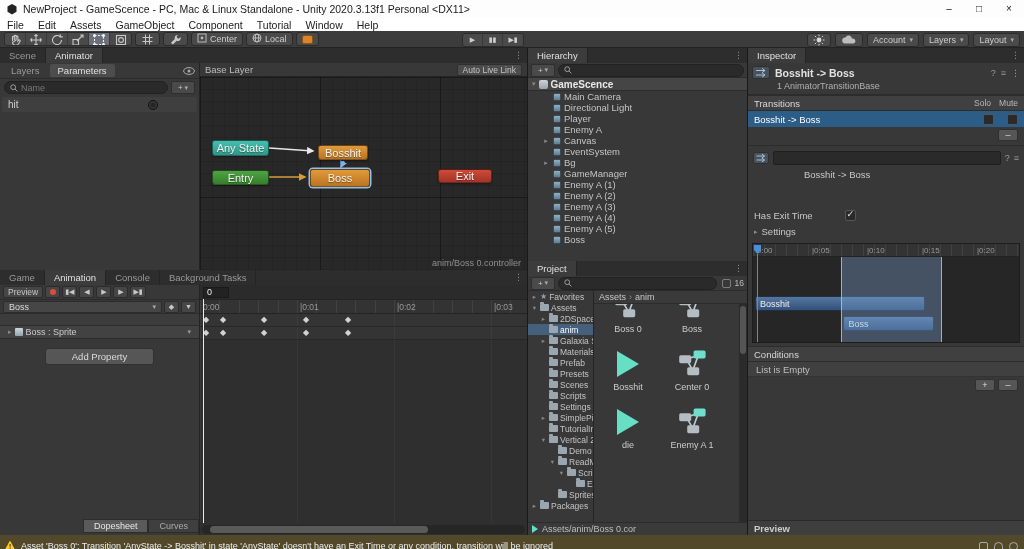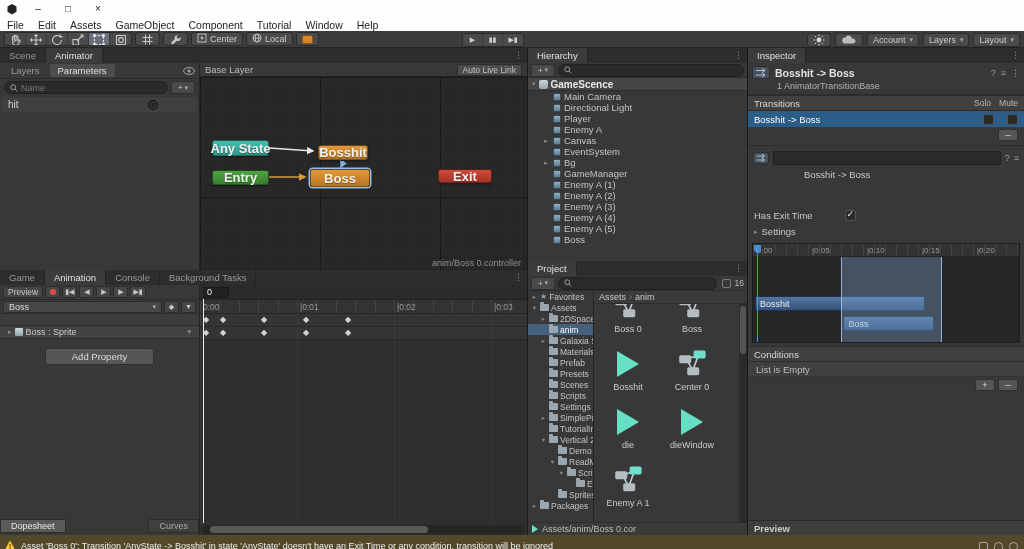--- a/index.html
+++ b/index.html
@@ -55,21 +55,21 @@
 .param-search-row{display:flex;align-items:center;gap:3px;padding:2px 4px;}
 .searchbox{flex:1;height:13px;background:#2A2A2A;border:1px solid #212121;border-radius:7px;display:flex;align-items:center;padding:0 5px;gap:3px;color:#777;font-size:9px;}
 .plus-btn{min-width:24px;height:13px;background:#4A4A4A;border:1px solid #2E2E2E;border-radius:2px;font-size:8px;color:#CCC;display:flex;align-items:center;justify-content:center;gap:2px;padding:0 3px;}
 .param-row{height:15px;display:flex;align-items:center;padding:0 6px;position:relative;color:#CFCFCF;font-size:10px;background:#3F3F3F;margin:1px 2px;border-radius:2px;}
 .trigger-radio{position:absolute;left:146px;width:10px;height:10px;border-radius:50%;background:#242424;border:1px solid #111;box-shadow:inset 0 0 0 1.5px #3a3a3a;}
 .graph-col{flex:1;position:relative;background:#282828;}
 .graph-header{height:14px;background:#383838;border-bottom:1px solid #242424;display:flex;align-items:center;padding:0 5px;font-size:9.5px;color:#BBB;}
 .livelink-btn{margin-left:auto;background:#4C4C4C;border:1px solid #2E2E2E;border-radius:2px;font-size:8.5px;padding:0 5px;height:12px;line-height:10px;color:#C4C4C4;}
 .graph-grid{position:absolute;top:14px;left:0;right:0;bottom:0;background-color:#282828;background-image:linear-gradient(rgba(0,0,0,.28) 1px,transparent 1px),linear-gradient(90deg,rgba(0,0,0,.28) 1px,transparent 1px),linear-gradient(rgba(0,0,0,.1) 1px,transparent 1px),linear-gradient(90deg,rgba(0,0,0,.1) 1px,transparent 1px);background-size:120px 120px,120px 120px,12px 12px,12px 12px;}
 .arrows{position:absolute;left:0;top:0;}
-.state{position:absolute;display:flex;align-items:center;justify-content:center;font-size:13px;color:#F2F2F2;border-radius:3px;border:1px solid rgba(0,0,0,.45);box-shadow:0 1px 2px rgba(0,0,0,.4);text-shadow:0 1px 1px rgba(0,0,0,.4);white-space:nowrap;font-weight:bold;}
+.state{position:absolute;display:flex;align-items:center;justify-content:center;font-size:11px;color:#F2F2F2;border-radius:3px;border:1px solid rgba(0,0,0,.45);box-shadow:0 1px 2px rgba(0,0,0,.4);text-shadow:0 1px 1px rgba(0,0,0,.4);white-space:nowrap;}
 .state-any{background:linear-gradient(#45BFAE,#2F978A);}
 .state-entry{background:linear-gradient(#4FA344,#35802C);}
 .state-orange{background:linear-gradient(#E09A3C,#BC741F);}
 .state-exit{background:linear-gradient(#CE4B38,#A33426);}
 .state.sel{box-shadow:0 0 0 1.5px #8FC1EC,0 1px 2px rgba(0,0,0,.4);}
 .ctrl-path{position:absolute;right:6px;bottom:2px;font-size:9px;color:#8F8F8F;}
 
 
 .anim-body{position:absolute;top:15px;left:0;right:0;bottom:0;}
 .anim-left{position:absolute;left:0;top:0;width:200px;bottom:0;background:#383838;border-right:1px solid #242424;}
@@ -82,21 +82,21 @@
 .anim-cliprow{height:14px;display:flex;align-items:center;gap:2px;padding:0 3px;border-bottom:1px solid #2C2C2C;}
 .clip-dd{flex:1;height:12px;background:#464646;border:1px solid #2C2C2C;border-radius:2px;font-size:9px;display:flex;align-items:center;padding:0 5px;color:#DADADA;}
 .clip-dd .dd-caret{margin-left:auto;}
 .anim-summaryrow{height:12px;border-bottom:1px solid #2C2C2C;background:#3C3C3C;}
 .anim-proprow{height:13px;display:flex;align-items:center;gap:3px;padding:0 8px;font-size:9px;color:#CCC;background:#424242;border-bottom:1px solid #2C2C2C;}
 .fold{font-size:7px;color:#888;}
 .sprite-ico{width:8px;height:8px;background:linear-gradient(#cfd8dc,#90a4ae);border-radius:1px;}
 .row-caret{margin-left:auto;font-size:7px;color:#999;}
 .addprop-wrap{padding:9px 0;text-align:center;}
 .addprop-btn{display:inline-block;background:#565656;border:1px solid #303030;border-radius:3px;color:#DCDCDC;font-size:9.5px;padding:2px 26px;}
-.sheet-toggle{position:absolute;bottom:2px;left:0;width:100%;display:flex;justify-content:space-between;}
+.sheet-toggle{position:absolute;bottom:2px;left:0;width:100%;display:flex;justify-content:flex-end;}
 .sheet-btn{font-size:9px;color:#AAA;background:#3F3F3F;border:1px solid #2C2C2C;padding:1px 10px;}
 .sheet-btn.active{background:#5A5A5A;color:#E6E6E6;}
 .frame-strip{height:15px;background:#2B2B2B;border-bottom:1px solid #242424;display:flex;align-items:center;}
 .frame-field{margin-left:3px;min-width:26px;height:11px;background:#222;border:1px solid #1a1a1a;color:#EEE;font-size:9px;padding:0 3px;display:inline-flex;align-items:center;}
 .anim-ruler{height:14px;position:relative;background:#333;border-bottom:1px solid #242424;background-image:repeating-linear-gradient(90deg,#414141 0 1px,transparent 1px 19.4px);}
 .rlabel{position:absolute;top:2px;font-size:8.5px;color:#999;white-space:nowrap;}
 .kf-row{height:13px;position:relative;border-bottom:1px solid #282828;background:#343434;background-image:repeating-linear-gradient(90deg,rgba(255,255,255,.04) 0 1px,transparent 1px 97px);}
 .kf{position:absolute;top:1px;font-size:8px;color:#D2D2D2;}
 .anim-track-bg{position:absolute;left:0;right:0;top:55px;bottom:12px;background-image:repeating-linear-gradient(90deg,rgba(255,255,255,.04) 0 1px,transparent 1px 97px);}
 .playhead{position:absolute;left:3px;top:14px;bottom:12px;width:1px;background:#EDEDED;z-index:3;}
@@ -186,20 +186,21 @@
 <body>
 
 <div id="app">
 
   <div id="titlebar">
     <span class="unity-logo">
         <svg width="12" height="12">
           <path d="M6 1l4.5 2.6v5.2L6 11.4 1.5 8.8V3.6z" fill="#222"></path>
         </svg>
       </span>
+    <span class="title-text">NewProject - GameScence - PC, Mac &amp; Linux Standalone - Unity 2020.3.13f1 Personal &lt;DX11&gt;</span>
     <span class="win-controls">
       <span class="win-btn">–</span>
       <span class="win-btn">□</span>
       <span class="win-btn">×</span>
     </span>
   </div>
 
   <div id="menubar">
       <span id="menu-items">
         <span class="menu-item">File</span>
@@ -746,26 +747,20 @@
                 <div class="asset-label">Center 0</div>
               </div>
               <div class="asset">
                 <div class="asset-ico">
                   <span class="clip-tri"></span>
                 </div>
                 <div class="asset-label">die</div>
               </div>
               <div class="asset">
                 <div class="asset-ico">
-                  <span class="clip-tri"></span>
-                </div>
-                <div class="asset-label">dieWindow</div>
-              </div>
-              <div class="asset">
-                <div class="asset-ico">
                   <svg viewBox="0 0 40 40" width="32" height="32">
                     <g stroke="#c2cdd2" stroke-width="2">
                       <line x1="13" y1="14" x2="28" y2="9"></line>
                       <line x1="13" y1="14" x2="21" y2="28"></line>
                       <line x1="28" y1="9" x2="21" y2="28"></line>
                     </g>
                     <rect x="4" y="9" width="15" height="10" rx="2" fill="#b4bdc2"></rect>
                     <rect x="22" y="3" width="15" height="10" rx="2" fill="#6fdfcd"></rect>
                     <rect x="14" y="24" width="15" height="10" rx="2" fill="#b4bdc2"></rect>
                   </svg>

